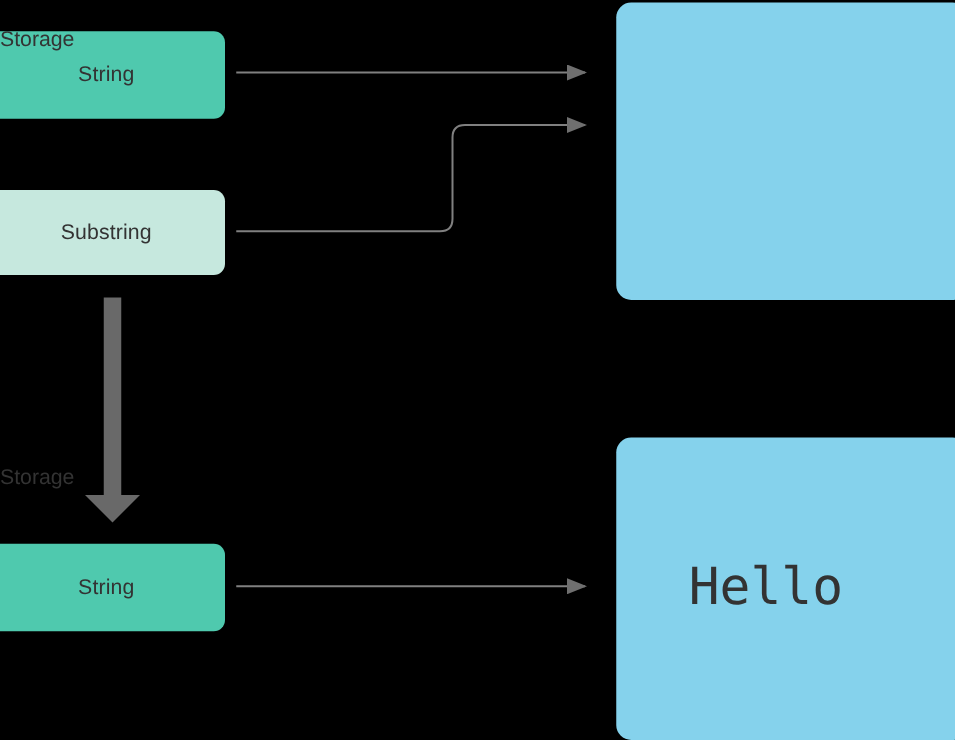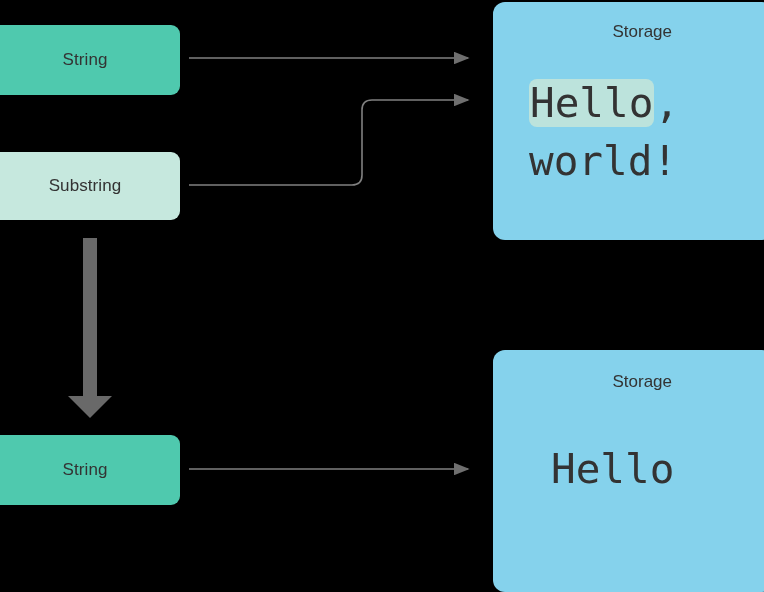--- a/index.html
+++ b/index.html
@@ -45,22 +45,22 @@
     background: #85D2EC;
     border-radius: 12px;
     box-sizing: border-box;
   }
   #storage-top    { left: 493px; top: 2px;   width: 281px; height: 238px; }
   #storage-bottom { left: 493px; top: 350px; width: 281px; height: 242px; }
 
   .storage-label {
     position: absolute;
     left: 0;
-    right: 92px;
-    text-align: right;
+    right: 75px;
+    text-align: left;
     color: #333333;
     font-size: 17px;
     font-family: "Liberation Sans", sans-serif;
   }
 
   
   .mono-text {
     position: absolute;
     color: #333333;
     font-family: "DejaVu Sans Mono", "Liberation Mono", monospace;
@@ -124,20 +124,18 @@
   <div class="type-box substring" id="box-substring">
     <span>Substring</span>
   </div>
 
   <div class="type-box string" id="box-string-bottom">
     <span>String</span>
   </div>
 
   <div class="storage-box" id="storage-top"></div>
   <div class="storage-label" style="top:22px;">Storage</div>
-  <div class="mono-text" id="storage-top-text"><span class="hl">Hello</span><span>,</span>
-<span>world!</span></div>
 
   <div class="storage-box" id="storage-bottom"></div>
   <div class="storage-label" style="top:372px;">Storage</div>
   <div class="mono-text" id="storage-bottom-text"><span>Hello</span></div>
 
 </div>
 
 </body></html>

